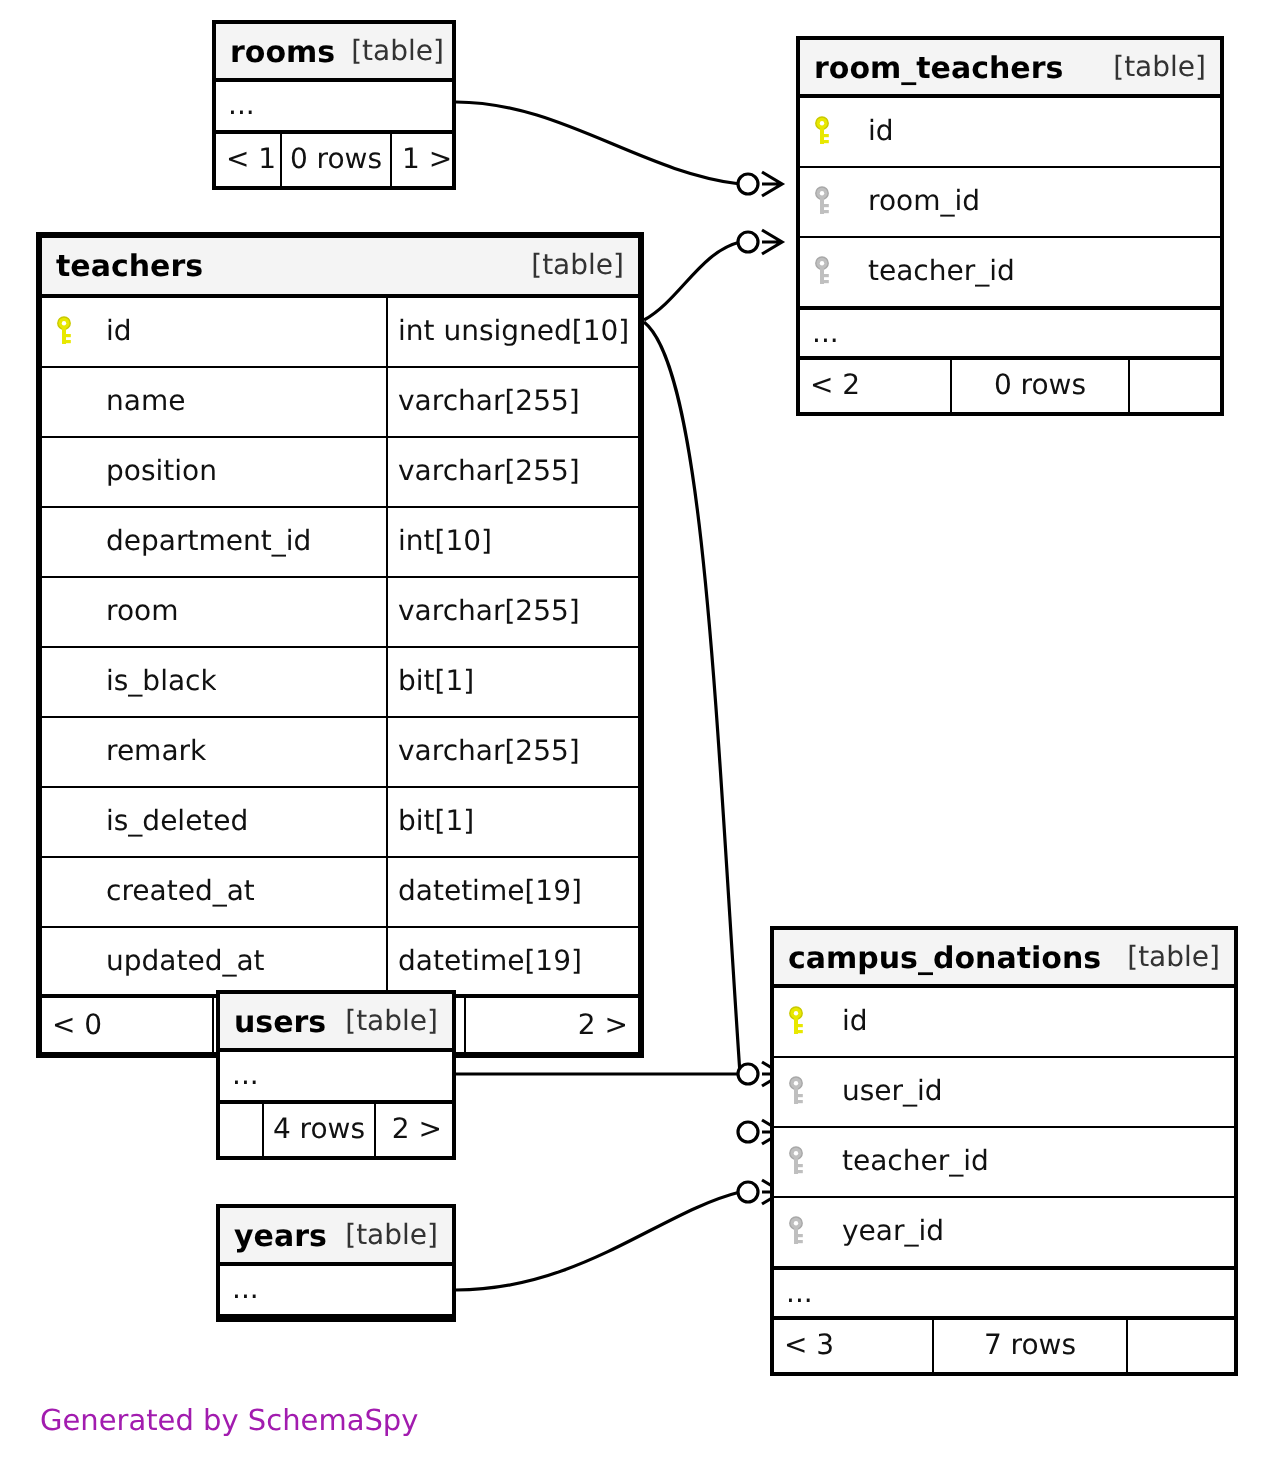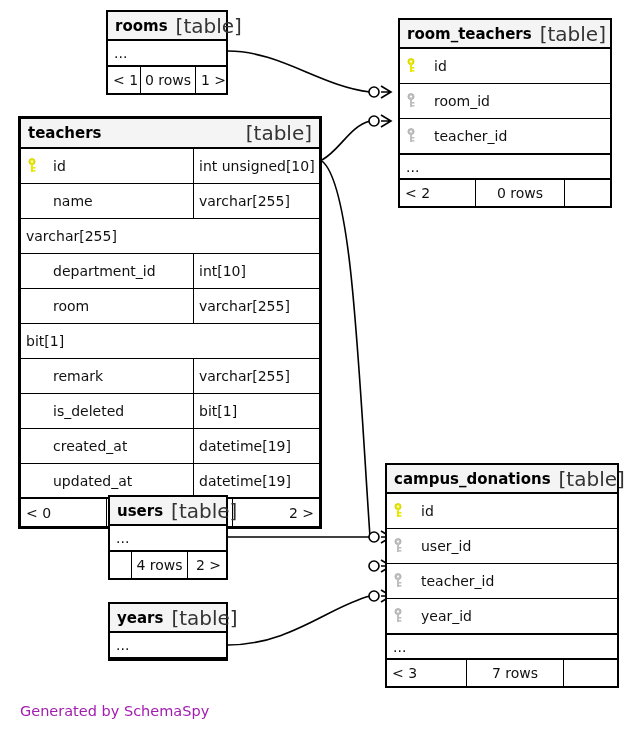--- a/index.html
+++ b/index.html
@@ -46,21 +46,21 @@
     height: 29px;
     box-sizing: border-box;
   }
   .tbl-name {
     font-weight: bold;
     font-size: 15px;
     color: #000000;
     letter-spacing: 0px;
   }
   .tbl-tag {
-    font-size: 20px;
+    font-size: 14px;
     color: #333333;
     padding-left: 8px;
   }
   .col-row {
     display: flex;
     align-items: stretch;
     border-bottom: 1px solid #000000;
     height: 35px;
     box-sizing: border-box;
     background: #ffffff;
@@ -269,40 +269,48 @@
 
     <div class="col-row">
       <div class="col-left has-type" style="width:173px; flex:0 0 173px;">
         <span class="keyslot indent"></span>
         <span class="col-name">name</span>
       </div>
       <div class="col-type" style="flex:1 1 auto;">varchar[255]</div>
     </div>
 
     <div class="col-row">
+      <div class="col-left has-type" style="width:173px; flex:0 0 173px;">
+        <span class="keyslot indent"></span>
+        <span class="col-name">position</span>
+      </div>
       <div class="col-type" style="flex:1 1 auto;">varchar[255]</div>
     </div>
 
     <div class="col-row">
       <div class="col-left has-type" style="width:173px; flex:0 0 173px;">
         <span class="keyslot indent"></span>
         <span class="col-name">department_id</span>
       </div>
       <div class="col-type" style="flex:1 1 auto;">int[10]</div>
     </div>
 
     <div class="col-row">
       <div class="col-left has-type" style="width:173px; flex:0 0 173px;">
         <span class="keyslot indent"></span>
         <span class="col-name">room</span>
       </div>
       <div class="col-type" style="flex:1 1 auto;">varchar[255]</div>
     </div>
 
     <div class="col-row">
+      <div class="col-left has-type" style="width:173px; flex:0 0 173px;">
+        <span class="keyslot indent"></span>
+        <span class="col-name">is_black</span>
+      </div>
       <div class="col-type" style="flex:1 1 auto;">bit[1]</div>
     </div>
 
     <div class="col-row">
       <div class="col-left has-type" style="width:173px; flex:0 0 173px;">
         <span class="keyslot indent"></span>
         <span class="col-name">remark</span>
       </div>
       <div class="col-type" style="flex:1 1 auto;">varchar[255]</div>
     </div>

